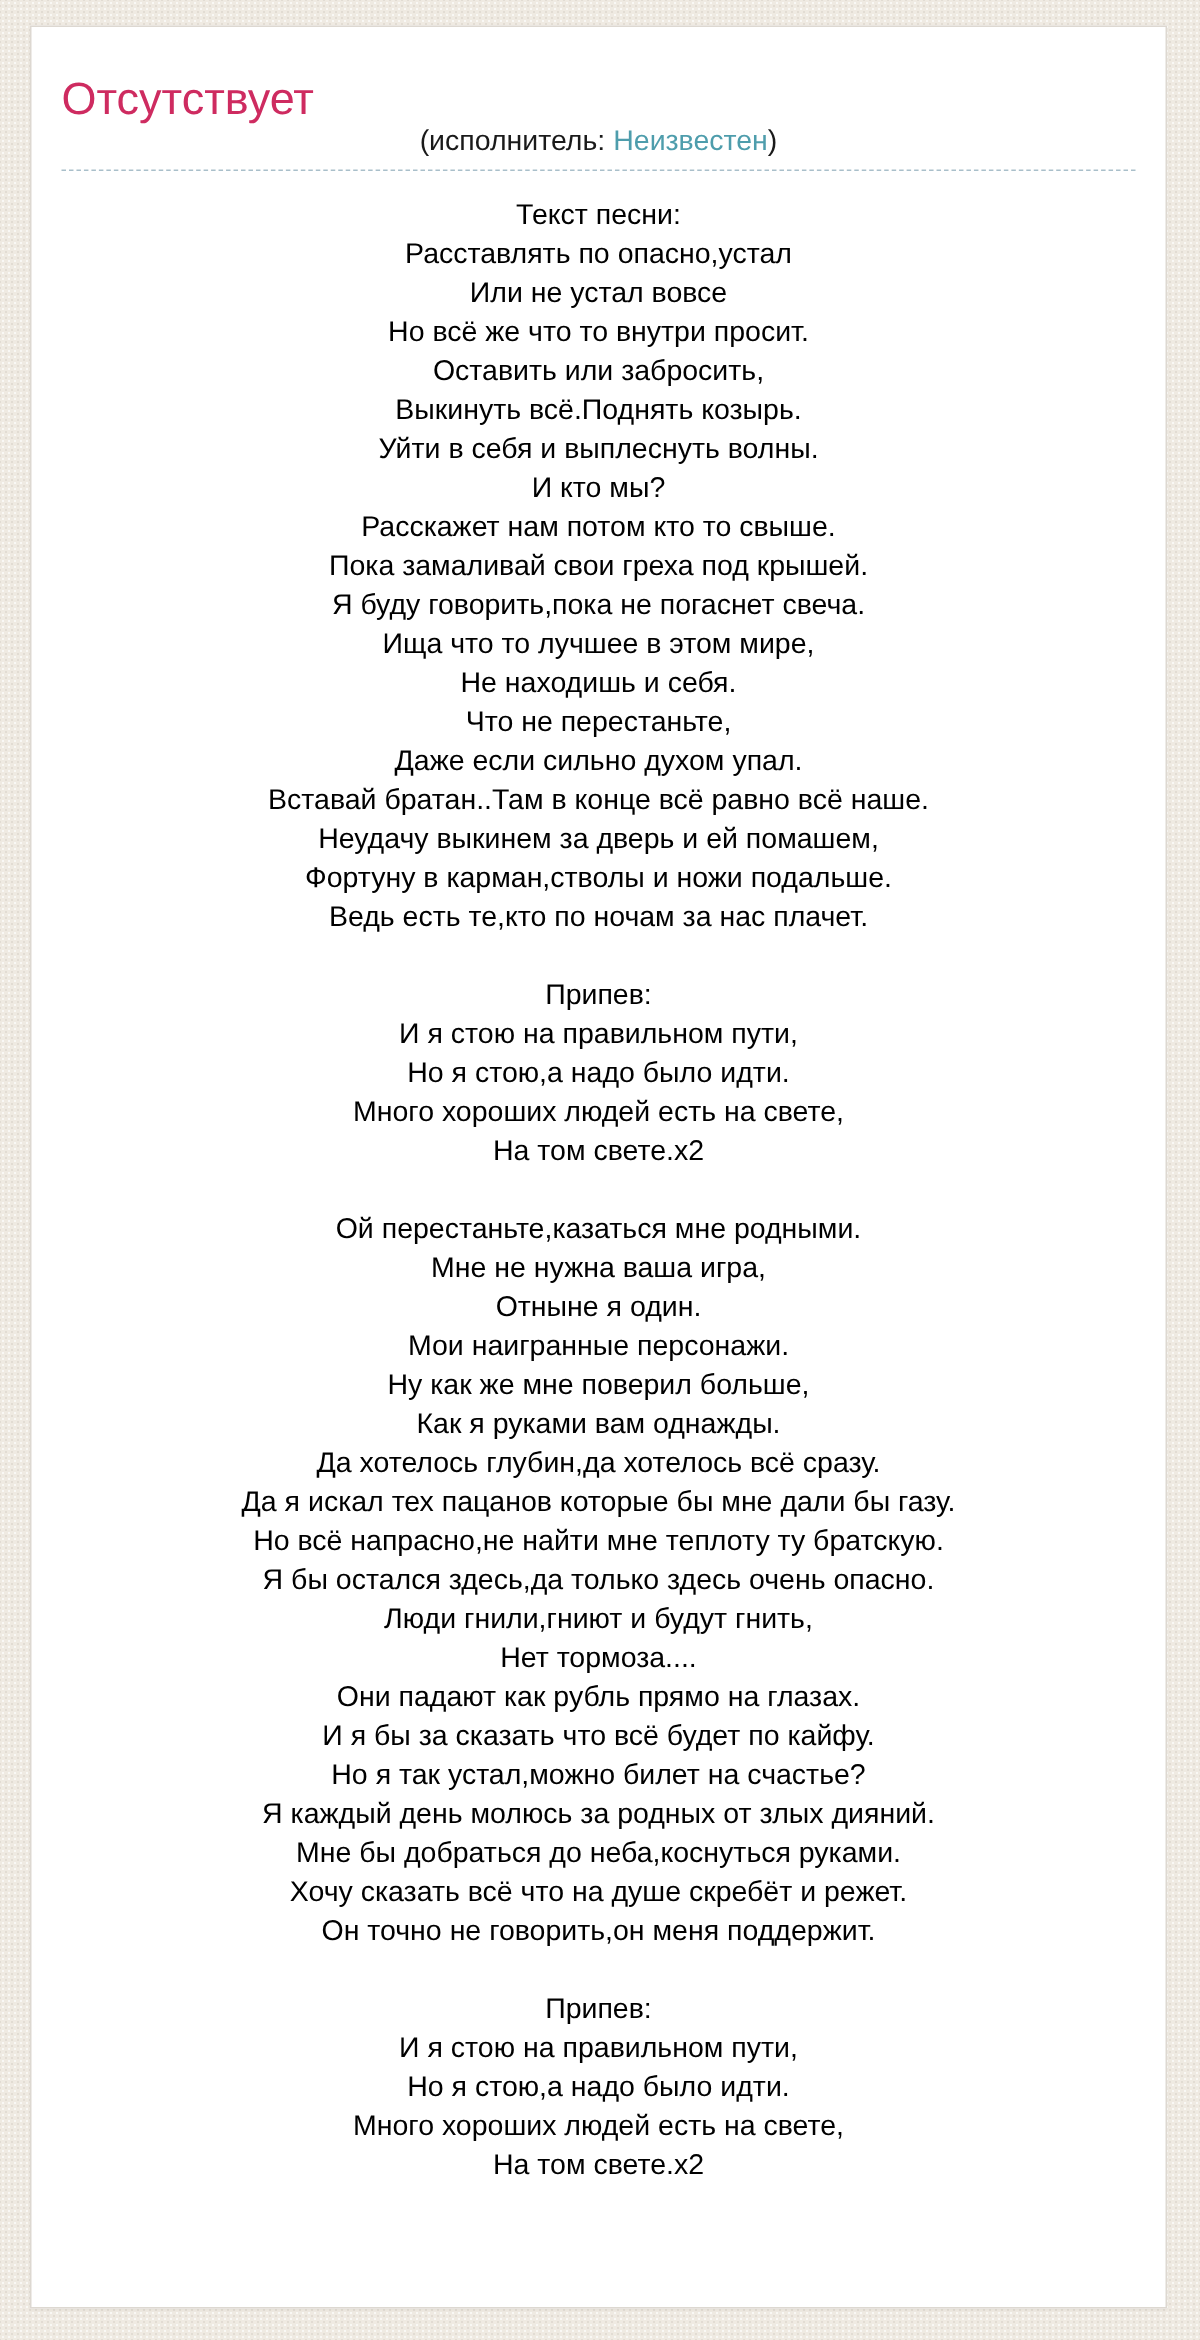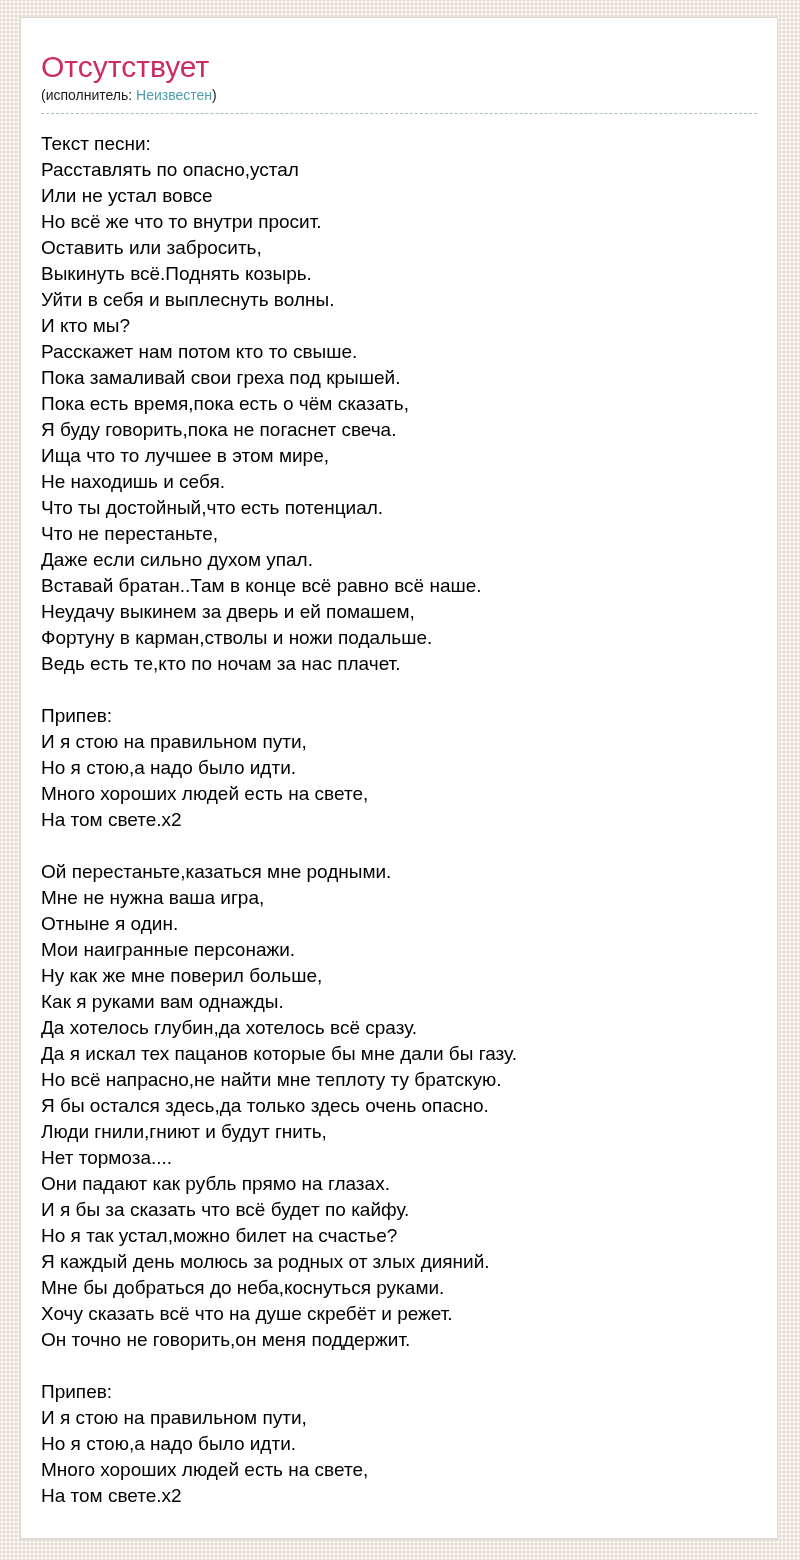--- a/index.html
+++ b/index.html
@@ -41,36 +41,38 @@
   }
   h1.song-title {
     margin-top: 32px;
     font-size: 30px;
     line-height: 34px;
     font-weight: normal;
     color: var(--title);
     letter-spacing: 0;
   }
   .artist-line {
-    font-size: 14px;
+    font-size: 19px;
     line-height: 22px;
     color: #1a1a1a;
     padding-bottom: 7px;
     border-bottom: 1px dashed var(--separator);
+    text-align: center;
   }
   .artist-line a.artist-link {
     color: var(--artist_link);
     text-decoration: none;
     cursor: pointer;
   }
   .lyrics {
     margin-top: 17px;
     font-size: 19px;
     line-height: 26px;
     color: var(--text);
+    text-align: center;
   }
   .lyric-line {
     min-height: 26px;
     white-space: pre;
   }
 </style>
 </head>
 <body>
 
 <div class="card">
@@ -82,25 +84,23 @@
       <div>
           <div class="lyric-line">Расставлять по опасно,устал</div>
           <div class="lyric-line">Или не устал вовсе</div>
           <div class="lyric-line">Но всё же что то внутри просит.</div>
           <div class="lyric-line">Оставить или забросить,</div>
           <div class="lyric-line">Выкинуть всё.Поднять козырь.</div>
           <div class="lyric-line">Уйти в себя и выплеснуть волны.</div>
           <div class="lyric-line">И кто мы?</div>
           <div class="lyric-line">Расскажет нам потом кто то свыше.</div>
           <div class="lyric-line">Пока замаливай свои греха под крышей.</div>
-          <div class="lyric-line">Пока есть время,пока есть о чём сказать,</div>
           <div class="lyric-line">Я буду говорить,пока не погаснет свеча.</div>
           <div class="lyric-line">Ища что то лучшее в этом мире,</div>
           <div class="lyric-line">Не находишь и себя.</div>
-          <div class="lyric-line">Что ты достойный,что есть потенциал.</div>
           <div class="lyric-line">Что не перестаньте,</div>
           <div class="lyric-line">Даже если сильно духом упал.</div>
           <div class="lyric-line">Вставай братан..Там в конце всё равно всё наше.</div>
           <div class="lyric-line">Неудачу выкинем за дверь и ей помашем,</div>
           <div class="lyric-line">Фортуну в карман,стволы и ножи подальше.</div>
           <div class="lyric-line">Ведь есть те,кто по ночам за нас плачет.</div>
           <div class="lyric-line">&nbsp;</div>
           <div class="lyric-line">Припев:</div>
           <div class="lyric-line">И я стою на правильном пути,</div>
           <div class="lyric-line">Но я стою,а надо было идти.</div>

